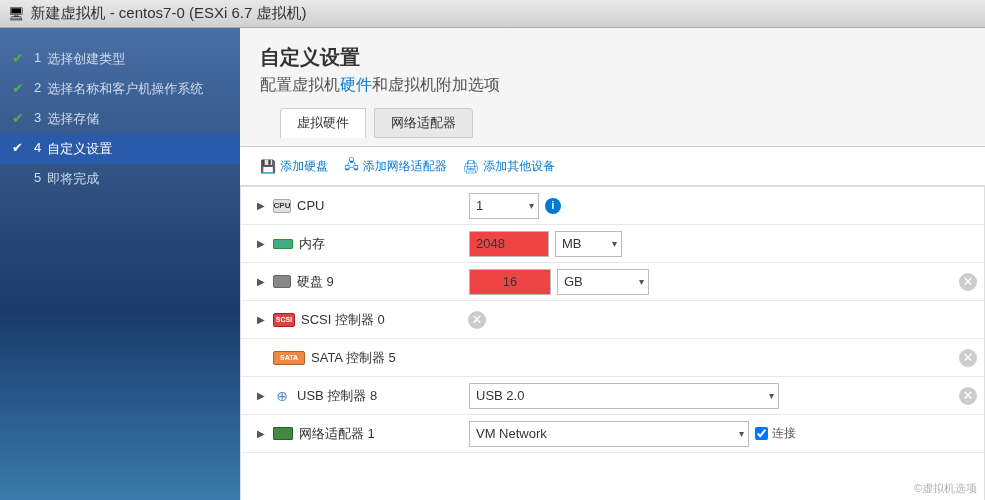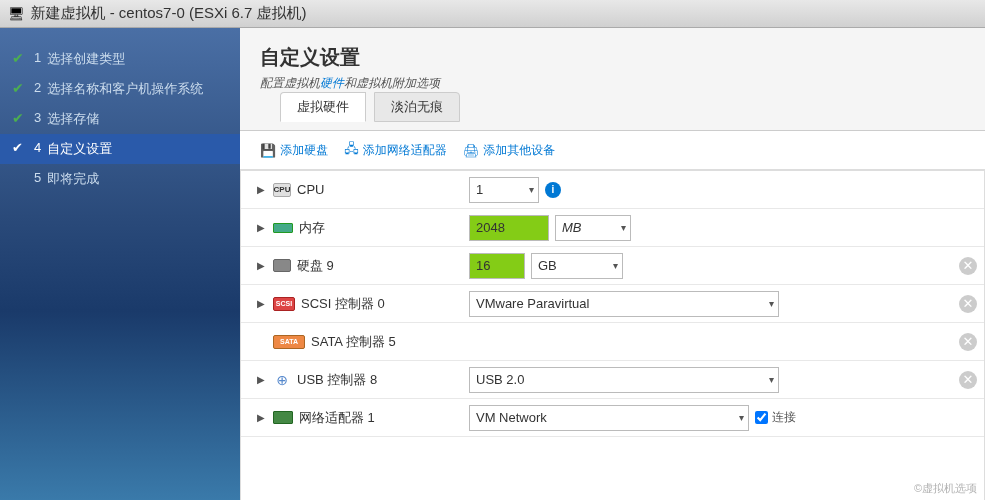--- a/index.html
+++ b/index.html
@@ -57,24 +57,23 @@
       padding: 16px 20px 8px;
       background: #f5f5f5;
     }
     .content-title {
       font-size: 20px;
       font-weight: bold;
       color: #333;
       margin-bottom: 4px;
     }
     .content-subtitle {
-      font-size: 12px;
+      font-size: 16px;
       color: #555;
-      margin-bottom: 0;
-      font-style: italic;
+      margin-bottom: 12px;
     }
     .content-subtitle span { color: #0078d4; }
 
     
     .tabs {
       display: flex;
       gap: 8px;
       margin-bottom: 0;
       padding: 0 20px;
     }
@@ -166,21 +165,21 @@
       padding: 4px;
     }
 
     .input-field {
       border: 1px solid #bbb;
       padding: 3px 6px;
       font-size: 13px;
       height: 26px;
       width: 80px;
       color: #333;
-      background: #84cc16;
+      background: #ef4444;
     }
     .select-field {
       border: 1px solid #bbb;
       padding: 3px 6px;
       font-size: 13px;
       height: 26px;
       background: white;
       color: #333;
       appearance: none;
       -webkit-appearance: none;
@@ -195,21 +194,21 @@
       content: '▾';
       position: absolute;
       right: 5px;
       font-size: 10px;
       pointer-events: none;
       color: #555;
     }
     .select-wrapper select { padding-right: 20px; }
 
     .cpu-select { width: 70px; }
-    .mem-select { width: 76px; font-style: italic; }
+    .mem-select { width: 67px; }
     .disk-select { width: 92px; }
 
     .info-icon {
       width: 16px; height: 16px;
       border-radius: 50%;
       background: #0078d4;
       color: white;
       display: inline-flex;
       align-items: center;
       justify-content: center;
@@ -286,21 +285,21 @@
 
   <div class="content">
     <div class="content-header">
       <div class="content-title">自定义设置</div>
       <div class="content-subtitle">
         配置虚拟机<span style="color:#0078d4">硬件</span>和虚拟机附加选项
       </div>
 
       <div class="tabs">
         <div class="tab active">虚拟硬件</div>
-        <div class="tab">淡泊无痕</div>
+        <div class="tab">网络适配器</div>
       </div>
     </div>
 
     <div class="toolbar">
       <div class="toolbar-btn">
         <span style="font-size:13px;">💾</span>
         <span>添加硬盘</span>
       </div>
       <div class="toolbar-btn">
         <span style="font-size:13px;">🖧</span>
@@ -348,46 +347,37 @@
         <div class="hw-delete"></div>
       </div>
 
       <div class="hw-row">
         <div class="hw-label">
           <span class="expand-arrow">▶</span>
           <span class="hw-icon" style="width:18px;height:13px;background:#888;border-radius:2px;display:inline-block;border:1px solid #666;"></span>
           <span>硬盘 9</span>
         </div>
         <div class="hw-controls">
-          <input class="input-field" style="width: 56px;" value="16">
+          <input class="input-field" style="width: 82px; text-align: center;" value="16">
           <div class="select-wrapper">
             <select class="select-field disk-select">
               <option>MB</option><option selected="">GB</option><option>TB</option>
             </select>
           </div>
         </div>
         <div class="hw-delete">
           <span class="delete-icon">✕</span>
         </div>
       </div>
 
       <div class="hw-row">
         <div class="hw-label">
           <span class="expand-arrow">▶</span>
           <span class="hw-icon" style="width:22px;height:14px;background:#d44;border:1px solid #a22;color:white;font-size:7px;border-radius:2px;display:inline-flex;align-items:center;justify-content:center;font-weight:bold;">SCSI</span>
           <span>SCSI 控制器 0</span>
-        </div>
-        <div class="hw-controls">
-          <div class="select-wrapper">
-            <select class="select-field" style="width:310px;">
-              <option>VMware Paravirtual</option>
-              <option>LSI Logic SAS</option>
-              <option>LSI Logic Parallel</option>
-            </select>
-          </div>
         </div>
         <div class="hw-delete">
           <span class="delete-icon">✕</span>
         </div>
       </div>
 
       <div class="hw-row">
         <div class="hw-label">
           <span class="expand-arrow" style="visibility:hidden;">▶</span>
           <span class="hw-icon" style="width:32px;height:14px;background:#e84;border:1px solid #a62;color:white;font-size:7px;border-radius:2px;display:inline-flex;align-items:center;justify-content:center;font-weight:bold;">SATA</span>

